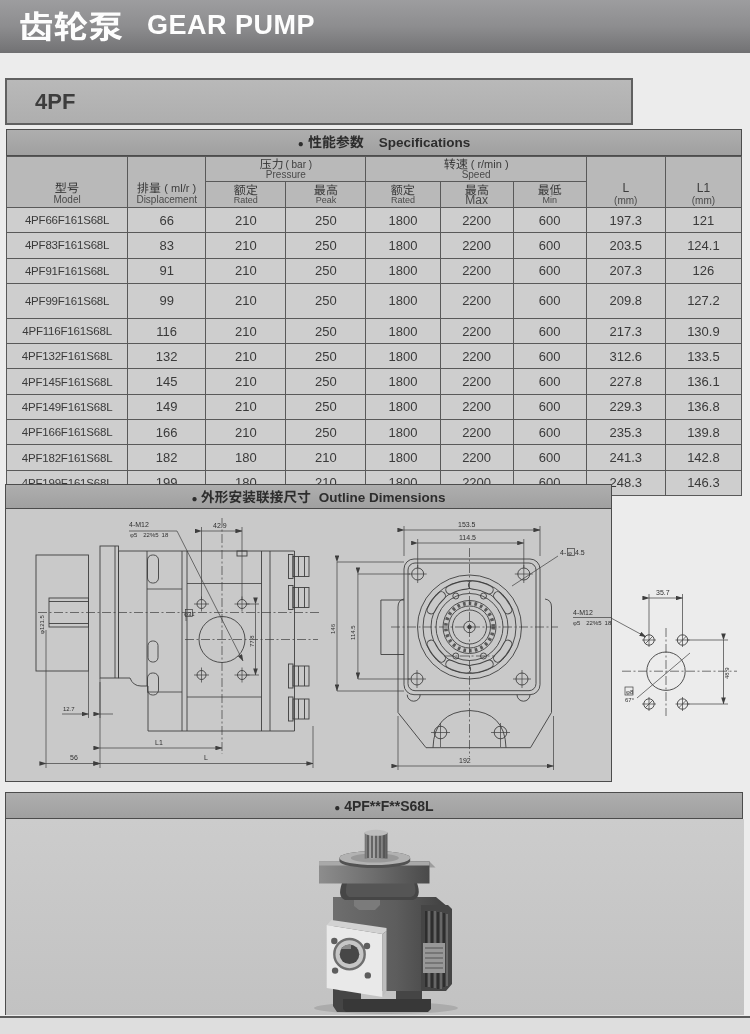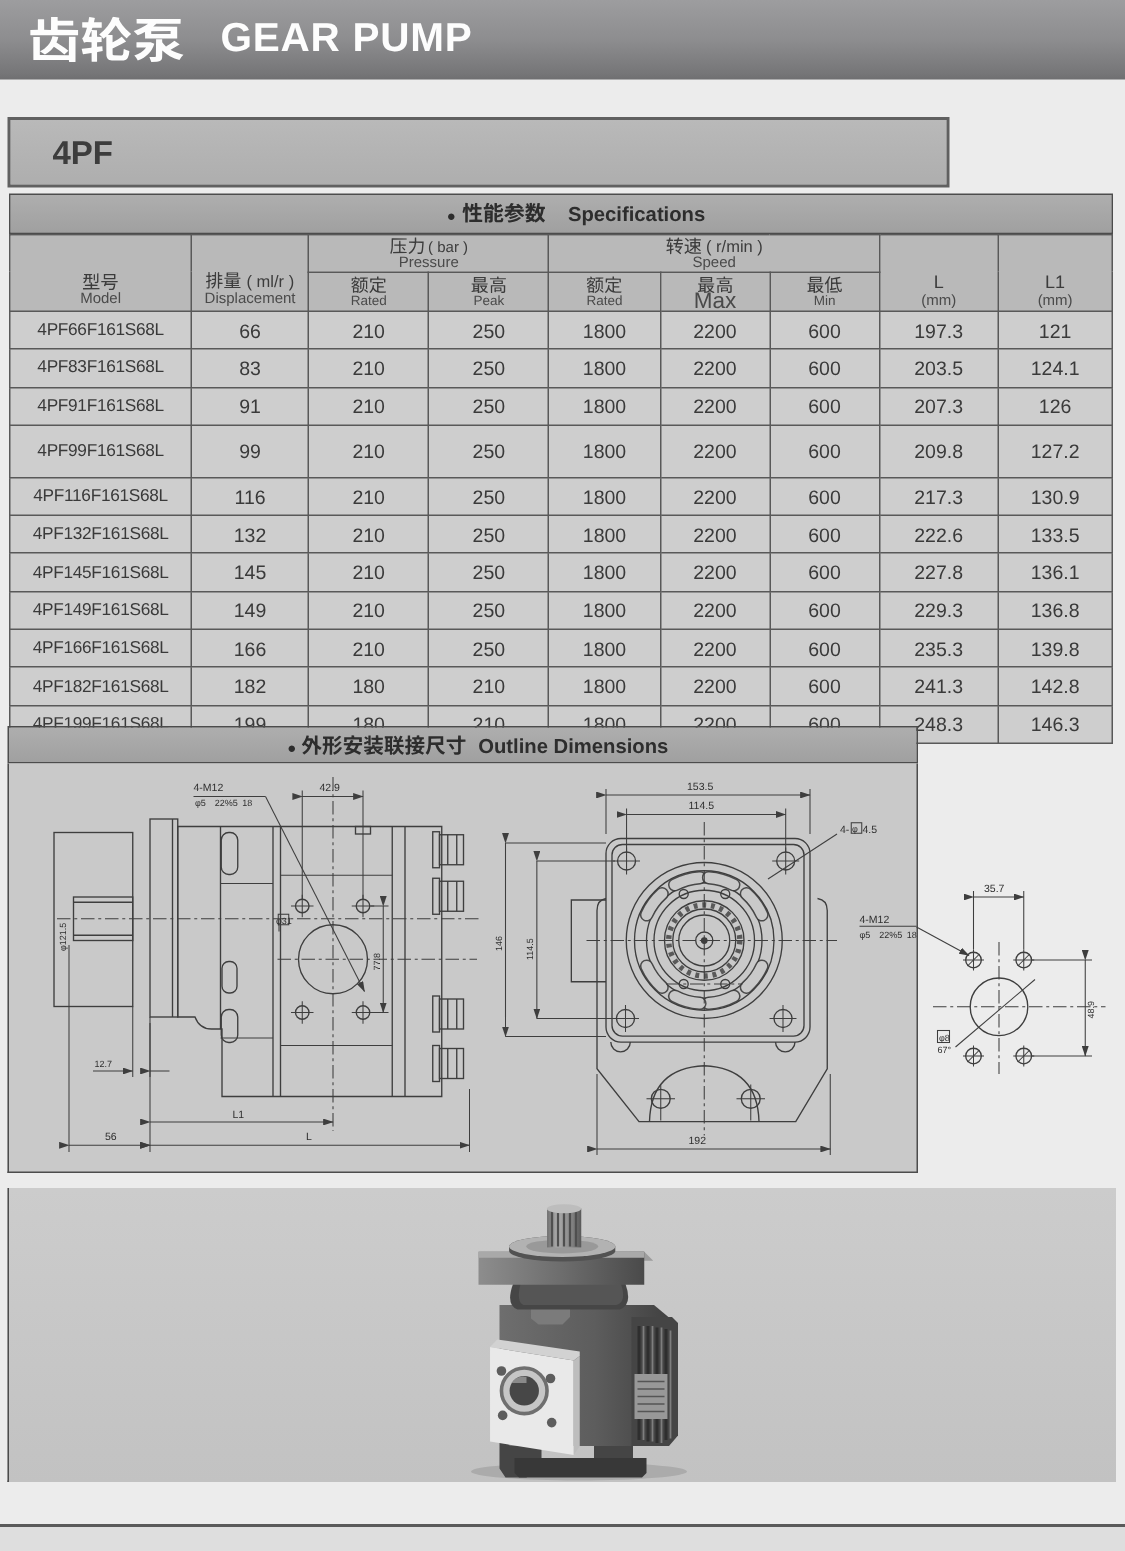--- a/index.html
+++ b/index.html
@@ -108,21 +108,21 @@
             <td class="h">
               <svg width="24" height="12" viewBox="0 0 21.83 11.17" preserveAspectRatio="none" style="display:block;margin:0 auto">
                 <path d="M20.67,4.07 20.03,4.0 19.99,2.5 19.83,2.39 13.17,2.39 12.5,2.44 12.43,4.0 11.83,4.07 11.67,4.0 11.63,3.83 11.63,1.67 11.83,1.58 15.67,1.58 15.78,1.5 15.78,0.33 16.5,0.25 16.68,0.33 16.68,1.5 16.83,1.58 20.83,1.64 20.86,3.83 20.67,4.07Z M5.17,3.07 4.45,3.0 4.45,2.17 4.33,2.09 1.33,2.09 1.14,2.17 1.14,3.0 0.5,3.09 0.41,3.0 0.41,1.5 0.5,1.41 2.33,1.4 2.48,1.33 2.19,0.5 2.83,0.37 3.5,1.4 5.0,1.4 5.24,1.5 5.17,3.07Z M9.67,8.1 9.09,8.0 9.09,3.67 9.0,3.59 6.29,3.67 6.29,8.0 6.17,8.12 5.67,8.11 5.58,8.0 5.58,3.0 5.67,2.91 7.0,2.9 7.4,1.83 7.33,1.64 5.5,1.64 5.41,1.5 5.5,0.91 10.0,0.91 10.25,1.0 10.17,1.62 8.28,1.67 7.78,2.83 9.82,3.0 9.82,8.0 9.67,8.1Z M0.67,7.21 0.47,7.17 0.25,6.5 1.33,6.03 2.12,5.5 1.43,5.0 2.0,4.59 2.83,4.96 3.68,4.0 3.5,3.91 2.0,3.97 1.33,4.73 0.67,5.24 0.59,5.17 0.27,4.83 0.27,4.67 1.35,3.67 2.11,2.5 2.79,2.67 2.56,3.17 2.67,3.25 4.33,3.23 4.75,3.5 4.23,4.5 3.55,5.33 5.13,6.33 5.2,6.5 4.83,6.87 4.5,6.88 3.0,5.93 2.83,5.94 2.0,6.54 0.67,7.21Z M11.83,10.58 11.26,10.17 11.21,10.0 11.85,9.33 12.54,8.17 12.88,7.17 13.16,5.67 13.33,5.52 14.05,5.67 13.78,7.0 14.13,7.83 15.17,8.9 15.67,9.13 15.79,9.0 15.79,4.67 15.67,4.56 13.17,4.56 13.07,4.33 13.17,3.75 19.33,3.75 19.49,3.83 19.49,4.33 19.33,4.56 16.83,4.56 16.68,4.67 16.68,6.33 19.83,6.41 19.94,6.5 19.83,7.21 16.83,7.21 16.68,7.33 16.68,9.33 17.5,9.56 21.17,9.58 21.25,9.67 21.0,10.33 20.83,10.42 17.67,10.41 16.17,10.22 14.67,9.56 13.91,8.83 13.5,8.23 12.55,9.83 11.83,10.58Z M5.33,10.54 5.16,10.5 4.84,10.0 6.0,9.36 6.74,8.5 7.22,7.0 7.38,4.33 7.5,4.21 8.0,4.21 8.09,4.33 8.02,6.33 7.87,7.5 7.57,8.5 7.21,9.17 6.67,9.76 5.33,10.54Z M4.5,10.42 3.83,10.38 3.67,10.09 2.0,10.09 1.83,10.43 1.17,10.41 1.17,7.05 4.5,7.08 4.59,7.17 4.59,10.33 4.5,10.42Z M3.79,9.33 3.79,7.83 1.9,7.83 1.9,9.33 2.0,9.41 3.79,9.33Z M10.0,10.44 8.0,8.81 7.91,8.67 8.21,8.33 8.33,8.24 8.67,8.45 10.38,9.83 10.38,10.0 10.0,10.44Z" fill="#3c3c3c" fill-rule="evenodd"></path>
               </svg>
               <span class="sub" style="font-size:9px;line-height:9px">Rated</span>
             </td>
             <td class="h">
               <svg width="24" height="12" viewBox="0 0 21.67 11.17" preserveAspectRatio="none" style="display:block;margin:0 auto">
                 <path d="M21.0,2.04 11.67,2.09 11.44,2.0 11.44,1.5 11.67,1.37 15.67,1.37 15.77,0.33 16.5,0.26 16.67,1.34 20.83,1.37 21.04,1.5 21.0,2.04Z M8.83,3.86 1.83,3.92 1.71,3.83 1.71,0.83 1.83,0.66 8.67,0.66 8.86,0.83 8.83,3.86Z M7.94,2.0 8.03,1.33 7.83,1.25 2.5,1.33 2.5,1.83 2.67,2.04 7.94,2.0Z M8.03,3.17 8.03,2.67 7.83,2.59 2.5,2.67 2.5,3.17 2.67,3.33 7.83,3.33 8.03,3.17Z M19.17,5.03 13.33,5.02 13.27,2.83 13.5,2.75 19.17,2.76 19.17,5.03Z M18.4,4.33 18.33,3.4 14.17,3.38 14.09,3.5 14.17,4.41 18.4,4.33Z M9.83,10.56 8.83,10.2 7.5,9.4 5.67,10.41 5.33,10.47 5.0,10.03 4.83,10.58 4.09,10.5 4.0,9.53 0.5,9.94 0.35,9.83 0.33,9.25 1.34,9.0 1.34,5.5 1.17,5.27 0.5,5.27 0.39,5.17 0.39,4.67 0.5,4.58 10.0,4.58 10.09,4.67 10.0,5.27 5.0,5.27 4.91,5.5 4.91,9.67 5.0,9.81 6.0,9.4 6.89,8.83 6.9,8.67 6.28,7.83 5.79,6.83 5.96,6.67 5.26,6.5 5.33,5.93 9.17,5.9 9.67,6.09 9.54,6.67 9.04,7.67 8.14,8.83 9.17,9.5 10.17,9.89 10.27,10.0 9.83,10.56Z M4.09,6.0 4.0,5.27 2.12,5.33 2.17,6.07 4.09,6.0Z M19.5,10.52 18.33,10.53 18.07,9.83 19.74,9.67 19.77,6.5 19.67,6.42 13.0,6.42 12.76,6.5 12.74,10.5 12.0,10.54 11.94,5.83 12.17,5.72 20.5,5.72 20.61,5.83 20.57,10.0 20.17,10.41 19.5,10.52Z M7.6,8.17 8.21,7.5 8.68,6.67 6.5,6.65 6.93,7.5 7.5,8.23 7.6,8.17Z M4.09,7.33 4.0,6.73 2.33,6.73 2.1,6.83 2.17,7.43 4.0,7.45 4.09,7.33Z M14.83,10.07 14.14,10.0 14.14,7.33 14.24,7.17 18.17,7.13 18.33,7.24 18.37,9.33 18.28,9.5 15.0,9.54 14.83,10.07Z M17.59,8.83 17.59,7.83 17.5,7.75 14.9,7.83 14.9,8.83 15.0,8.91 17.59,8.83Z M3.4,8.83 4.0,8.75 4.09,8.17 2.1,8.17 2.17,8.94 3.4,8.83Z" fill="#3c3c3c" fill-rule="evenodd"></path>
               </svg>
-              <span class="sub" style="font-size:15px;line-height:9px">Max</span>
+              <span class="sub" style="font-size:12px;line-height:9px">Max</span>
             </td>
             <td class="h">
               <svg width="24" height="12" viewBox="0 0 22.17 11.0" preserveAspectRatio="none" style="display:block;margin:0 auto">
                 <path d="M13.17,10.36 12.67,10.36 12.51,10.17 12.5,4.27 12.33,4.26 11.5,5.27 11.33,5.29 10.97,4.67 10.98,4.5 11.73,3.67 12.52,2.5 13.67,0.2 14.17,0.29 14.4,0.5 13.29,2.83 13.29,10.17 13.17,10.36Z M8.83,3.69 1.83,3.75 1.71,3.67 1.71,0.67 1.83,0.5 8.67,0.5 8.86,0.67 8.83,3.69Z M20.83,9.84 20.0,9.84 19.14,9.0 18.62,7.83 18.0,4.87 17.83,4.75 15.58,4.83 15.58,7.5 15.67,7.62 18.0,7.21 18.14,7.83 17.67,8.06 14.33,8.7 14.17,8.55 14.05,8.0 14.75,7.67 14.83,1.26 15.67,1.38 20.17,0.52 20.66,1.0 20.5,1.22 18.67,1.62 18.6,1.83 18.72,3.83 18.83,3.98 21.17,3.98 21.29,4.17 21.29,4.67 21.17,4.75 18.81,4.83 19.32,7.33 20.0,8.8 20.33,9.07 20.61,9.0 20.83,7.74 21.0,7.67 21.47,8.0 21.39,9.0 21.21,9.5 20.83,9.84Z M7.94,1.83 8.03,1.17 7.83,1.09 2.5,1.17 2.5,1.67 2.67,1.88 7.94,1.83Z M17.9,3.83 17.67,1.79 15.58,2.17 15.58,3.83 15.67,3.98 17.67,3.98 17.9,3.83Z M8.03,3.0 8.03,2.5 7.83,2.42 2.5,2.5 2.5,3.0 2.67,3.16 7.83,3.16 8.03,3.0Z M9.83,10.4 8.83,10.03 7.5,9.23 5.67,10.24 5.33,10.3 5.0,9.87 4.83,10.41 4.09,10.33 4.0,9.36 0.5,9.77 0.35,9.67 0.33,9.08 1.34,8.83 1.34,5.33 1.17,5.11 0.5,5.11 0.39,5.0 0.39,4.5 0.5,4.41 10.0,4.41 10.09,4.5 10.0,5.11 5.0,5.11 4.91,5.33 4.91,9.5 5.0,9.64 6.0,9.24 6.89,8.67 6.9,8.5 6.28,7.67 5.79,6.67 5.96,6.5 5.26,6.33 5.33,5.76 9.17,5.74 9.67,5.93 9.54,6.5 9.04,7.5 8.14,8.67 9.17,9.34 10.17,9.73 10.27,9.83 9.83,10.4Z M4.09,5.83 4.0,5.11 2.12,5.17 2.17,5.9 4.09,5.83Z M7.6,8.0 8.21,7.33 8.68,6.5 6.5,6.49 6.93,7.33 7.5,8.06 7.6,8.0Z M4.09,7.17 4.0,6.56 2.33,6.56 2.1,6.67 2.17,7.27 4.0,7.28 4.09,7.17Z M3.4,8.67 4.0,8.59 4.09,8.0 2.1,8.0 2.17,8.78 3.4,8.67Z M19.0,10.05 14.5,10.09 14.35,10.0 14.35,9.5 14.5,9.35 18.83,9.35 19.05,9.5 19.0,10.05Z" fill="#3c3c3c" fill-rule="evenodd"></path>
               </svg>
               <span class="sub" style="font-size:9px;line-height:9px">Min</span>
             </td>
           </tr>
           <tr style="height:25.3px">
             <td class="d m">4PF66F161S68L</td>
@@ -180,21 +180,21 @@
             <td class="d">130.9</td>
           </tr>
           <tr style="height:25.3px">
             <td class="d m">4PF132F161S68L</td>
             <td class="d">132</td>
             <td class="d">210</td>
             <td class="d">250</td>
             <td class="d">1800</td>
             <td class="d">2200</td>
             <td class="d">600</td>
-            <td class="d">222.6</td>
+            <td class="d">312.6</td>
             <td class="d">133.5</td>
           </tr>
           <tr style="height:25.3px">
             <td class="d m">4PF145F161S68L</td>
             <td class="d">145</td>
             <td class="d">210</td>
             <td class="d">250</td>
             <td class="d">1800</td>
             <td class="d">2200</td>
             <td class="d">600</td>
@@ -528,20 +528,23 @@
           </g>
           <g stroke-width="0.7">
             <rect x="625" y="687" width="8" height="8"></rect>
             <text x="626" y="694" fill="#2f2f2f" stroke="none" font-size="6px">φ8</text>
             <text x="625" y="702" fill="#2f2f2f" stroke="none" font-size="6px">67°</text>
           </g>
         </svg>
       </div>
     </div>
 <div class="photobox">
+<div class="band" style="height:27px">
+        <div class="in" style="top:5px"><span style="font-size:10px">●</span> <span style="font-size:14px">4PF**F**S68L</span></div>
+      </div>
 <div class="photoarea">
         <svg width="738" height="196" viewBox="0 0 738 196" style="position:absolute;left:0;top:0" font-family="Liberation Sans,sans-serif">
           <defs>
             <linearGradient id="shaftg" x1="0" y1="0" x2="1" y2="0">
               <stop offset="0" stop-color="#6f6f6f"></stop>
               <stop offset="0.3" stop-color="#adadad"></stop>
               <stop offset="0.7" stop-color="#878787"></stop>
               <stop offset="1" stop-color="#585858"></stop>
             </linearGradient>
             <linearGradient id="flg" x1="0" y1="0" x2="1" y2="0">

